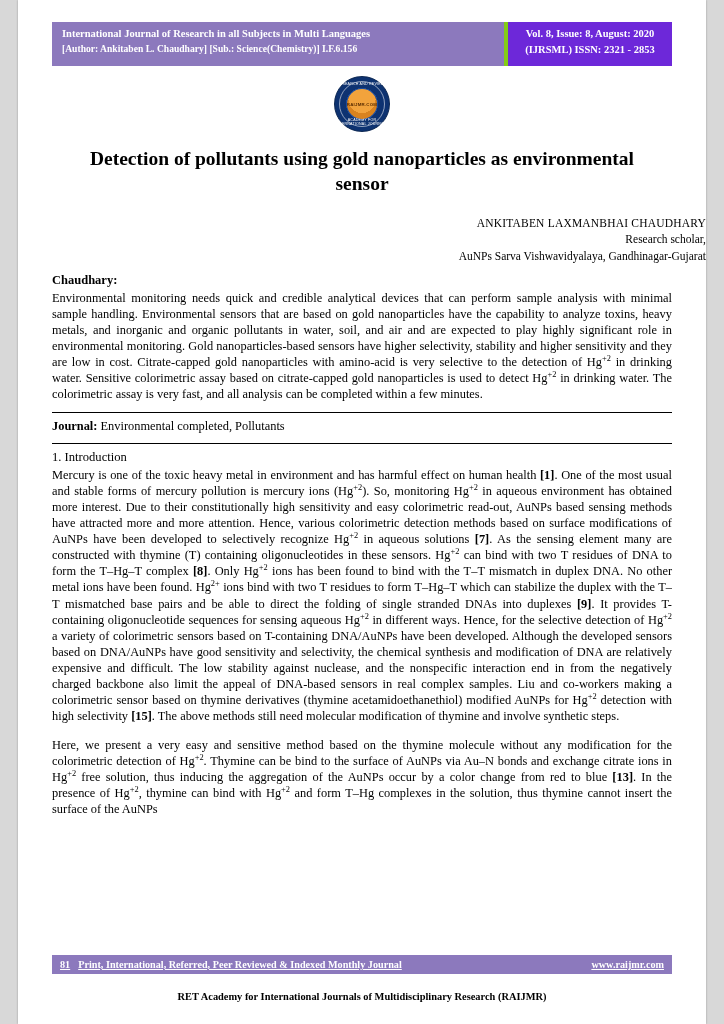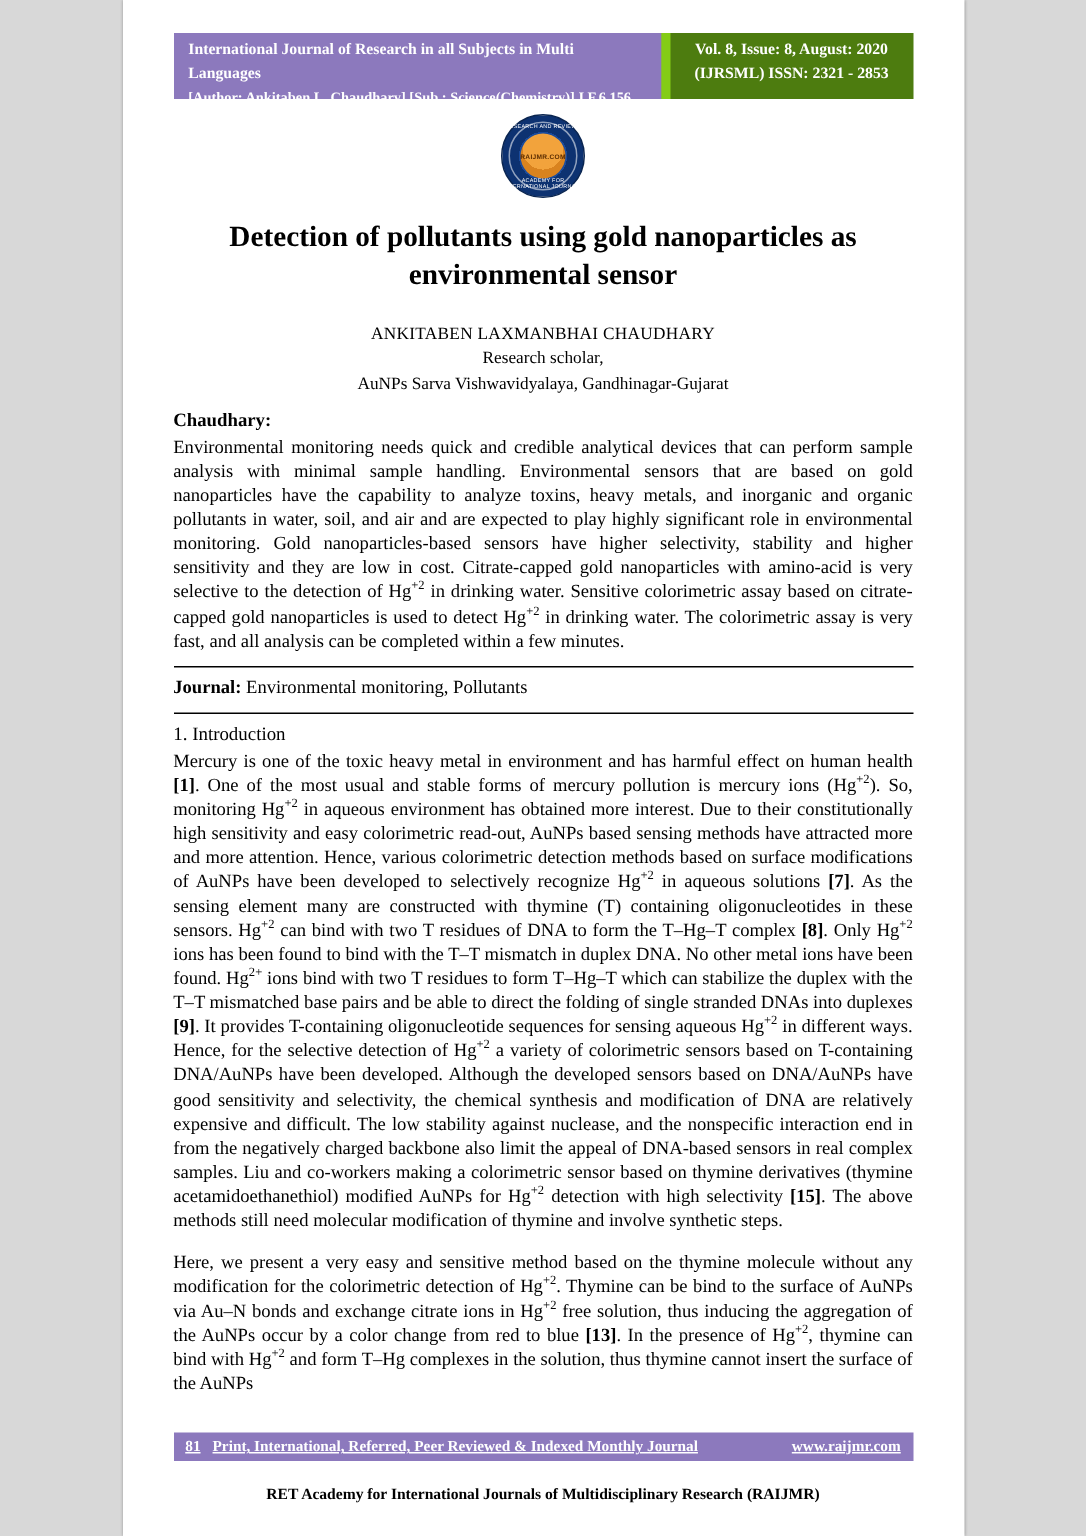--- a/index.html
+++ b/index.html
@@ -7,21 +7,21 @@
   body {
     width: 724px;
     height: 1024px;
     background: #d8d8d8;
     font-family: "Liberation Serif", serif;
     display: flex;
     justify-content: center;
     align-items: flex-start;
   }
   .page {
-    width: 561px;
+    width: 688px;
     height: 1024px;
     background: #ffffff;
     position: relative;
     padding: 22px 0 0 0;
     box-shadow: 0 0 2px rgba(0,0,0,0.3);
   }
   
   .header {
     display: flex;
     margin: 0 34px;
@@ -31,29 +31,29 @@
     background: #8c79bd;
     flex: 1 1 auto;
     color: #ffffff;
     font-family: "Liberation Serif", serif;
     font-size: 10.5px;
     padding: 4px 8px 4px 10px;
     line-height: 1.55;
     font-weight: bold;
   }
   .header-right {
-    background: #4d7c0f;
+    background: #6d28d9;
     width: 168px;
     color: #ffffff;
     font-size: 10.5px;
     padding: 4px 6px;
     line-height: 1.55;
     text-align: center;
     font-weight: bold;
-    border-left: 6px solid #84cc16;
+    border-left: 4px solid #84cc16;
   }
   .header-left .line2 { font-size: 9.6px; }
   
   .logo-wrap {
     text-align: center;
     margin-top: 10px;
     height: 56px;
   }
   .logo {
     width: 56px; height: 56px;
@@ -97,21 +97,21 @@
   .title {
     margin: 14px 64px 0 64px;
     text-align: center;
     font-size: 19.5px;
     font-weight: bold;
     line-height: 1.3;
     color: #000;
   }
   .authors {
     margin-top: 18px;
-    text-align: center;
+    text-align: right;
     font-size: 11.5px;
     line-height: 1.45;
   }
   .authors .name { letter-spacing: .2px; }
   
   .content { margin: 0 34px; }
   .sec-label {
     font-weight: bold;
     font-size: 12.5px;
     margin-top: 8px;
@@ -201,21 +201,21 @@
 
   <div class="content">
 
     <div class="sec-label">Chaudhary:</div>
     <p class="just">Environmental monitoring needs quick and credible analytical devices that can perform sample analysis with minimal sample handling. Environmental sensors that are based on gold nanoparticles have the capability to analyze toxins, heavy metals, and inorganic and organic pollutants in water, soil, and air and are expected to play highly significant role in environmental monitoring. Gold nanoparticles-based sensors have higher selectivity, stability and higher sensitivity and they are low in cost. Citrate-capped gold nanoparticles with amino-acid is very selective to the detection of Hg<sup>+2</sup> in drinking water. Sensitive colorimetric assay based on citrate-capped gold nanoparticles is used to detect Hg<sup>+2</sup> in drinking water. The colorimetric assay is very fast, and all analysis can be completed within a few minutes.</p>
 
     <hr class="rule">
 
     <div class="keywords">
       <b>Journal:</b>
-      <span>Environmental monitoring, Pollutants</span>
+      <span>Environmental completed, Pollutants</span>
     </div>
 
     <hr class="rule">
 
     <div class="heading1">1. Introduction</div>
 
     <p class="just">Mercury is one of the toxic heavy metal in environment and has harmful effect on human health <b>[1]</b>. One of the most usual and stable forms of mercury pollution is mercury ions (Hg<sup>+2</sup>). So, monitoring Hg<sup>+2</sup> in aqueous environment has obtained more interest. Due to their constitutionally high sensitivity and easy colorimetric read-out, AuNPs based sensing methods have attracted more and more attention. Hence, various colorimetric detection methods based on surface modifications of AuNPs have been developed to selectively recognize Hg<sup>+2</sup> in aqueous solutions <b>[7]</b>. As the sensing element many are constructed with thymine (T) containing oligonucleotides in these sensors. Hg<sup>+2</sup> can bind with two T residues of DNA to form the T–Hg–T complex <b>[8]</b>. Only Hg<sup>+2</sup> ions has been found to bind with the T–T mismatch in duplex DNA. No other metal ions have been found. Hg<sup>2+</sup> ions bind with two T residues to form T–Hg–T which can stabilize the duplex with the T–T mismatched base pairs and be able to direct the folding of single stranded DNAs into duplexes <b>[9]</b>. It provides T-containing oligonucleotide sequences for sensing aqueous Hg<sup>+2</sup> in different ways. Hence, for the selective detection of Hg<sup>+2</sup> a variety of colorimetric sensors based on T-containing DNA/AuNPs have been developed. Although the developed sensors based on DNA/AuNPs have good sensitivity and selectivity, the chemical synthesis and modification of DNA are relatively expensive and difficult. The low stability against nuclease, and the nonspecific interaction end in from the negatively charged backbone also limit the appeal of DNA-based sensors in real complex samples. Liu and co-workers making a colorimetric sensor based on thymine derivatives (thymine acetamidoethanethiol) modified AuNPs for Hg<sup>+2</sup> detection with high selectivity <b>[15]</b>. The above methods still need molecular modification of thymine and involve synthetic steps.</p>
 
     <p class="just" style="margin-top:12px">Here, we present a very easy and sensitive method based on the thymine molecule without any modification for the colorimetric detection of Hg<sup>+2</sup>. Thymine can be bind to the surface of AuNPs via Au–N bonds and exchange citrate ions in Hg<sup>+2</sup> free solution, thus inducing the aggregation of the AuNPs occur by a color change from red to blue <b>[13]</b>. In the presence of Hg<sup>+2</sup>, thymine can bind with Hg<sup>+2</sup> and form T–Hg complexes in the solution, thus thymine cannot insert the surface of the AuNPs</p>
   </div>

